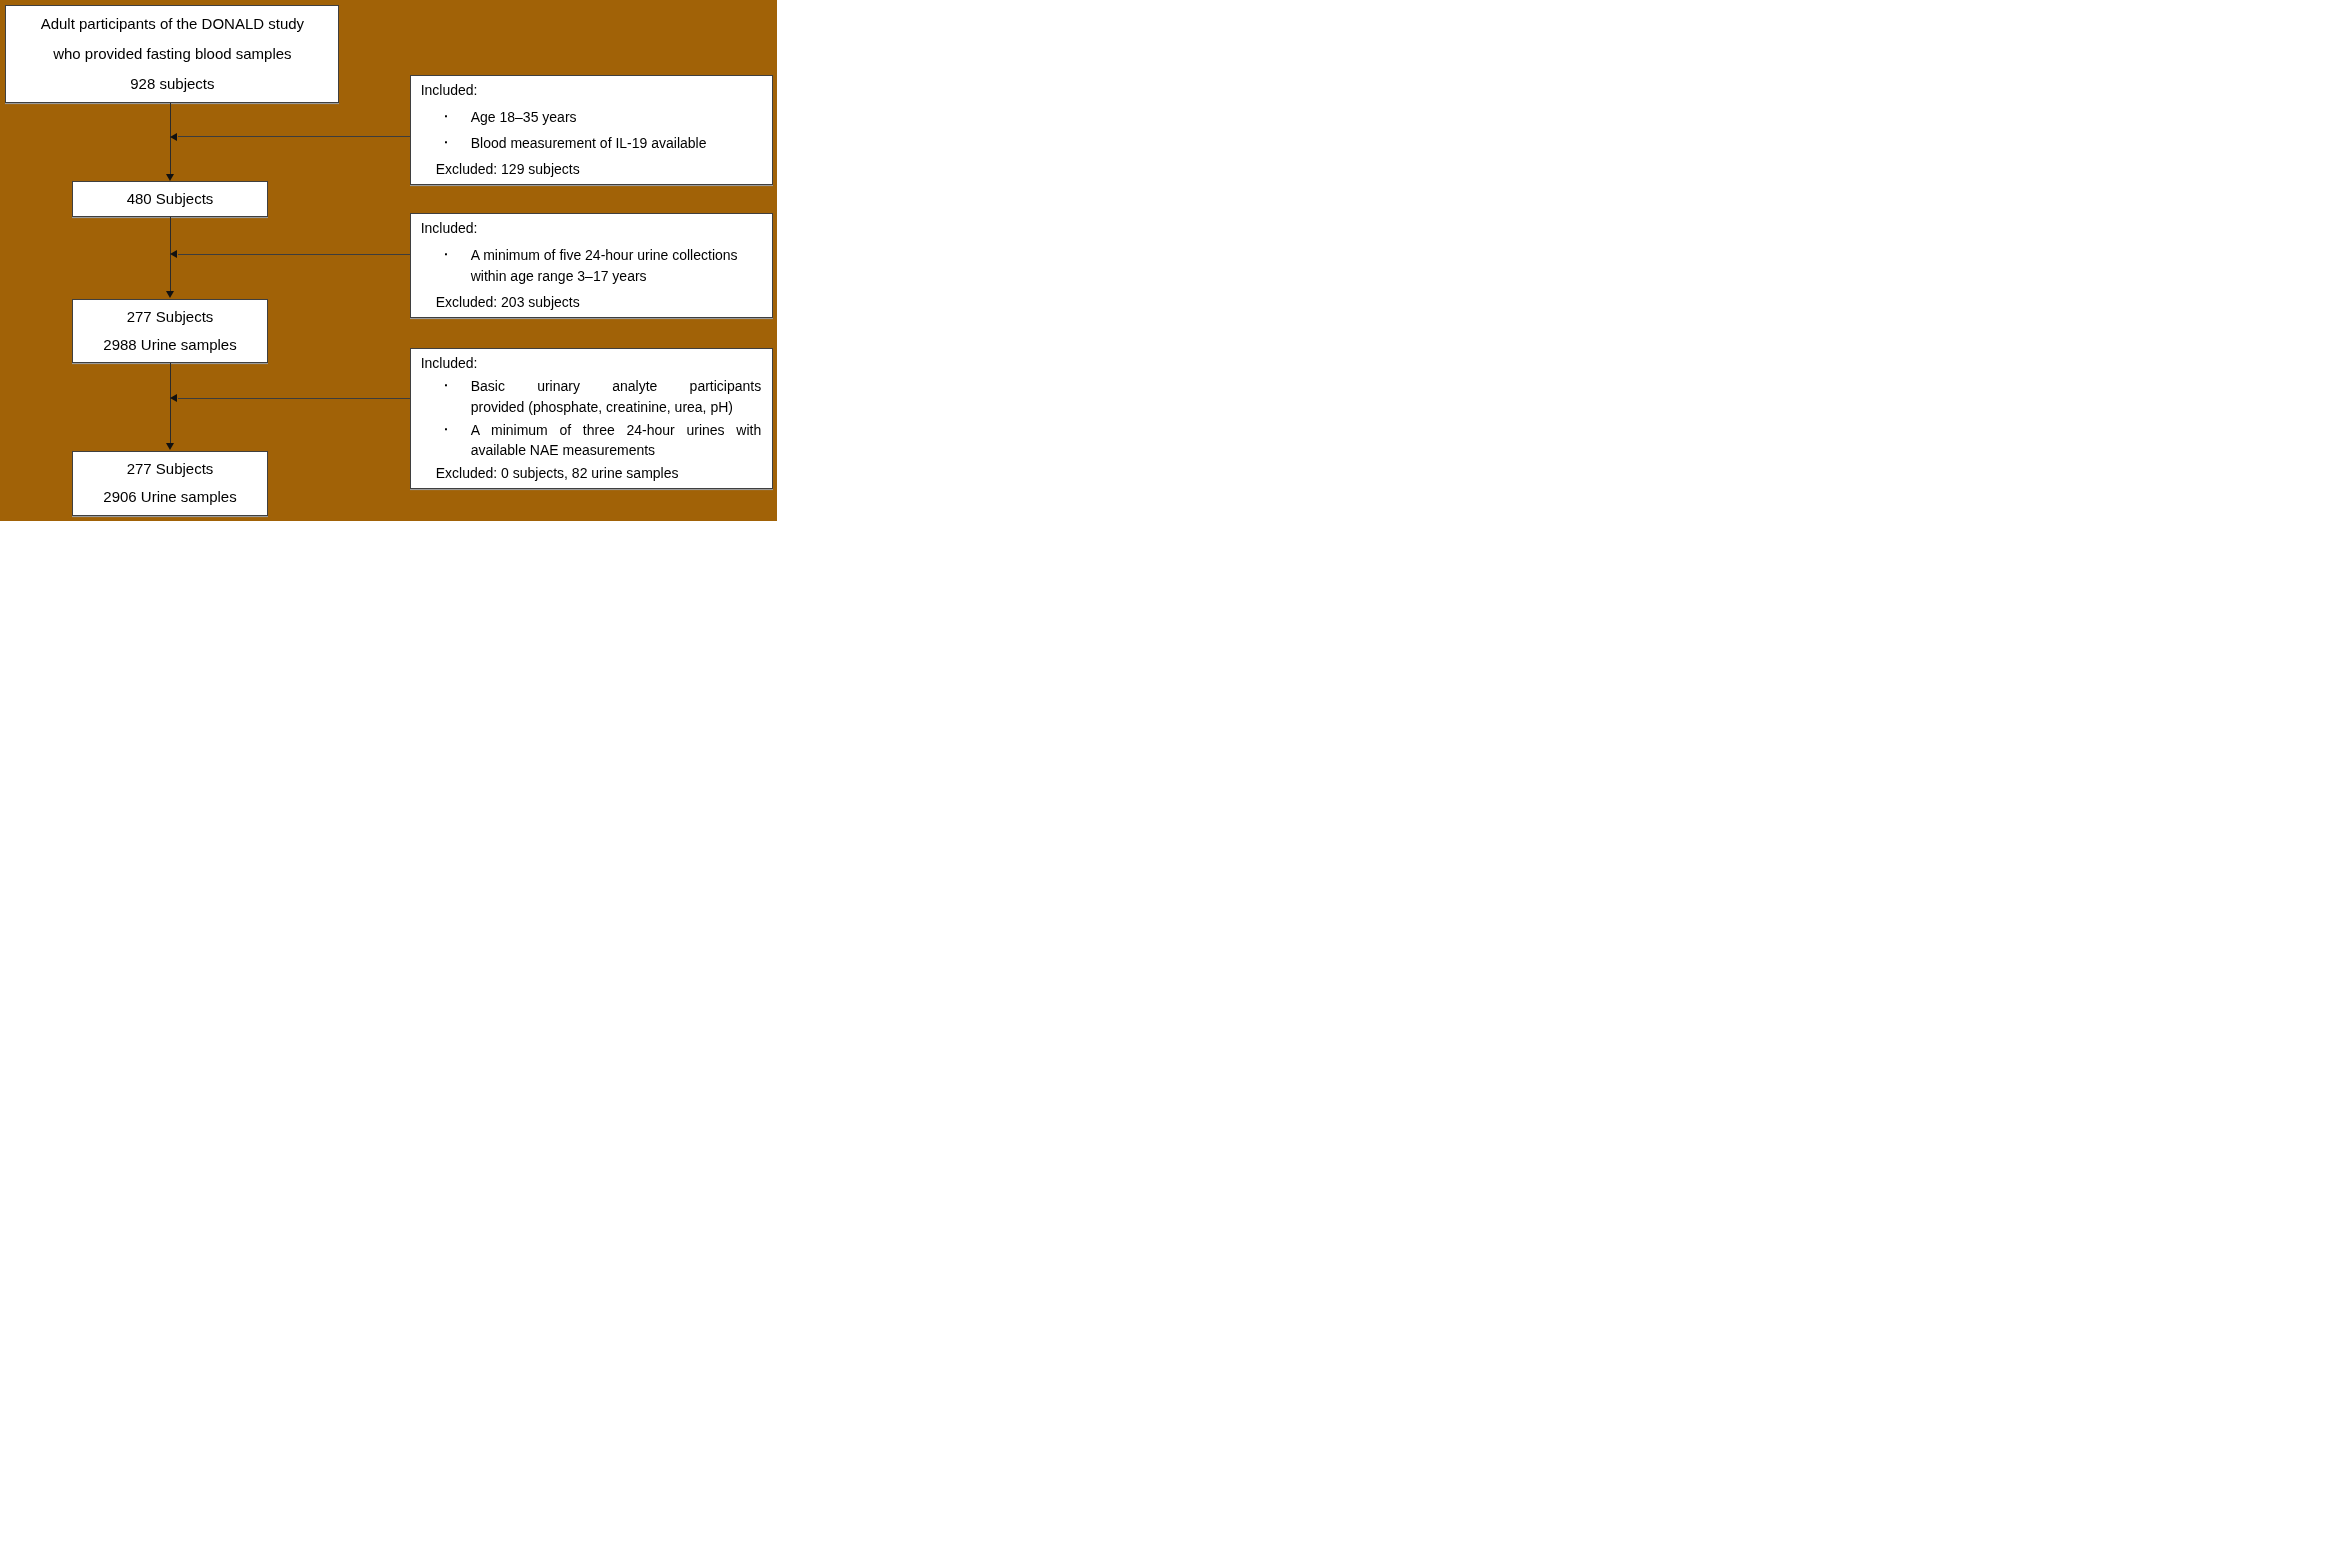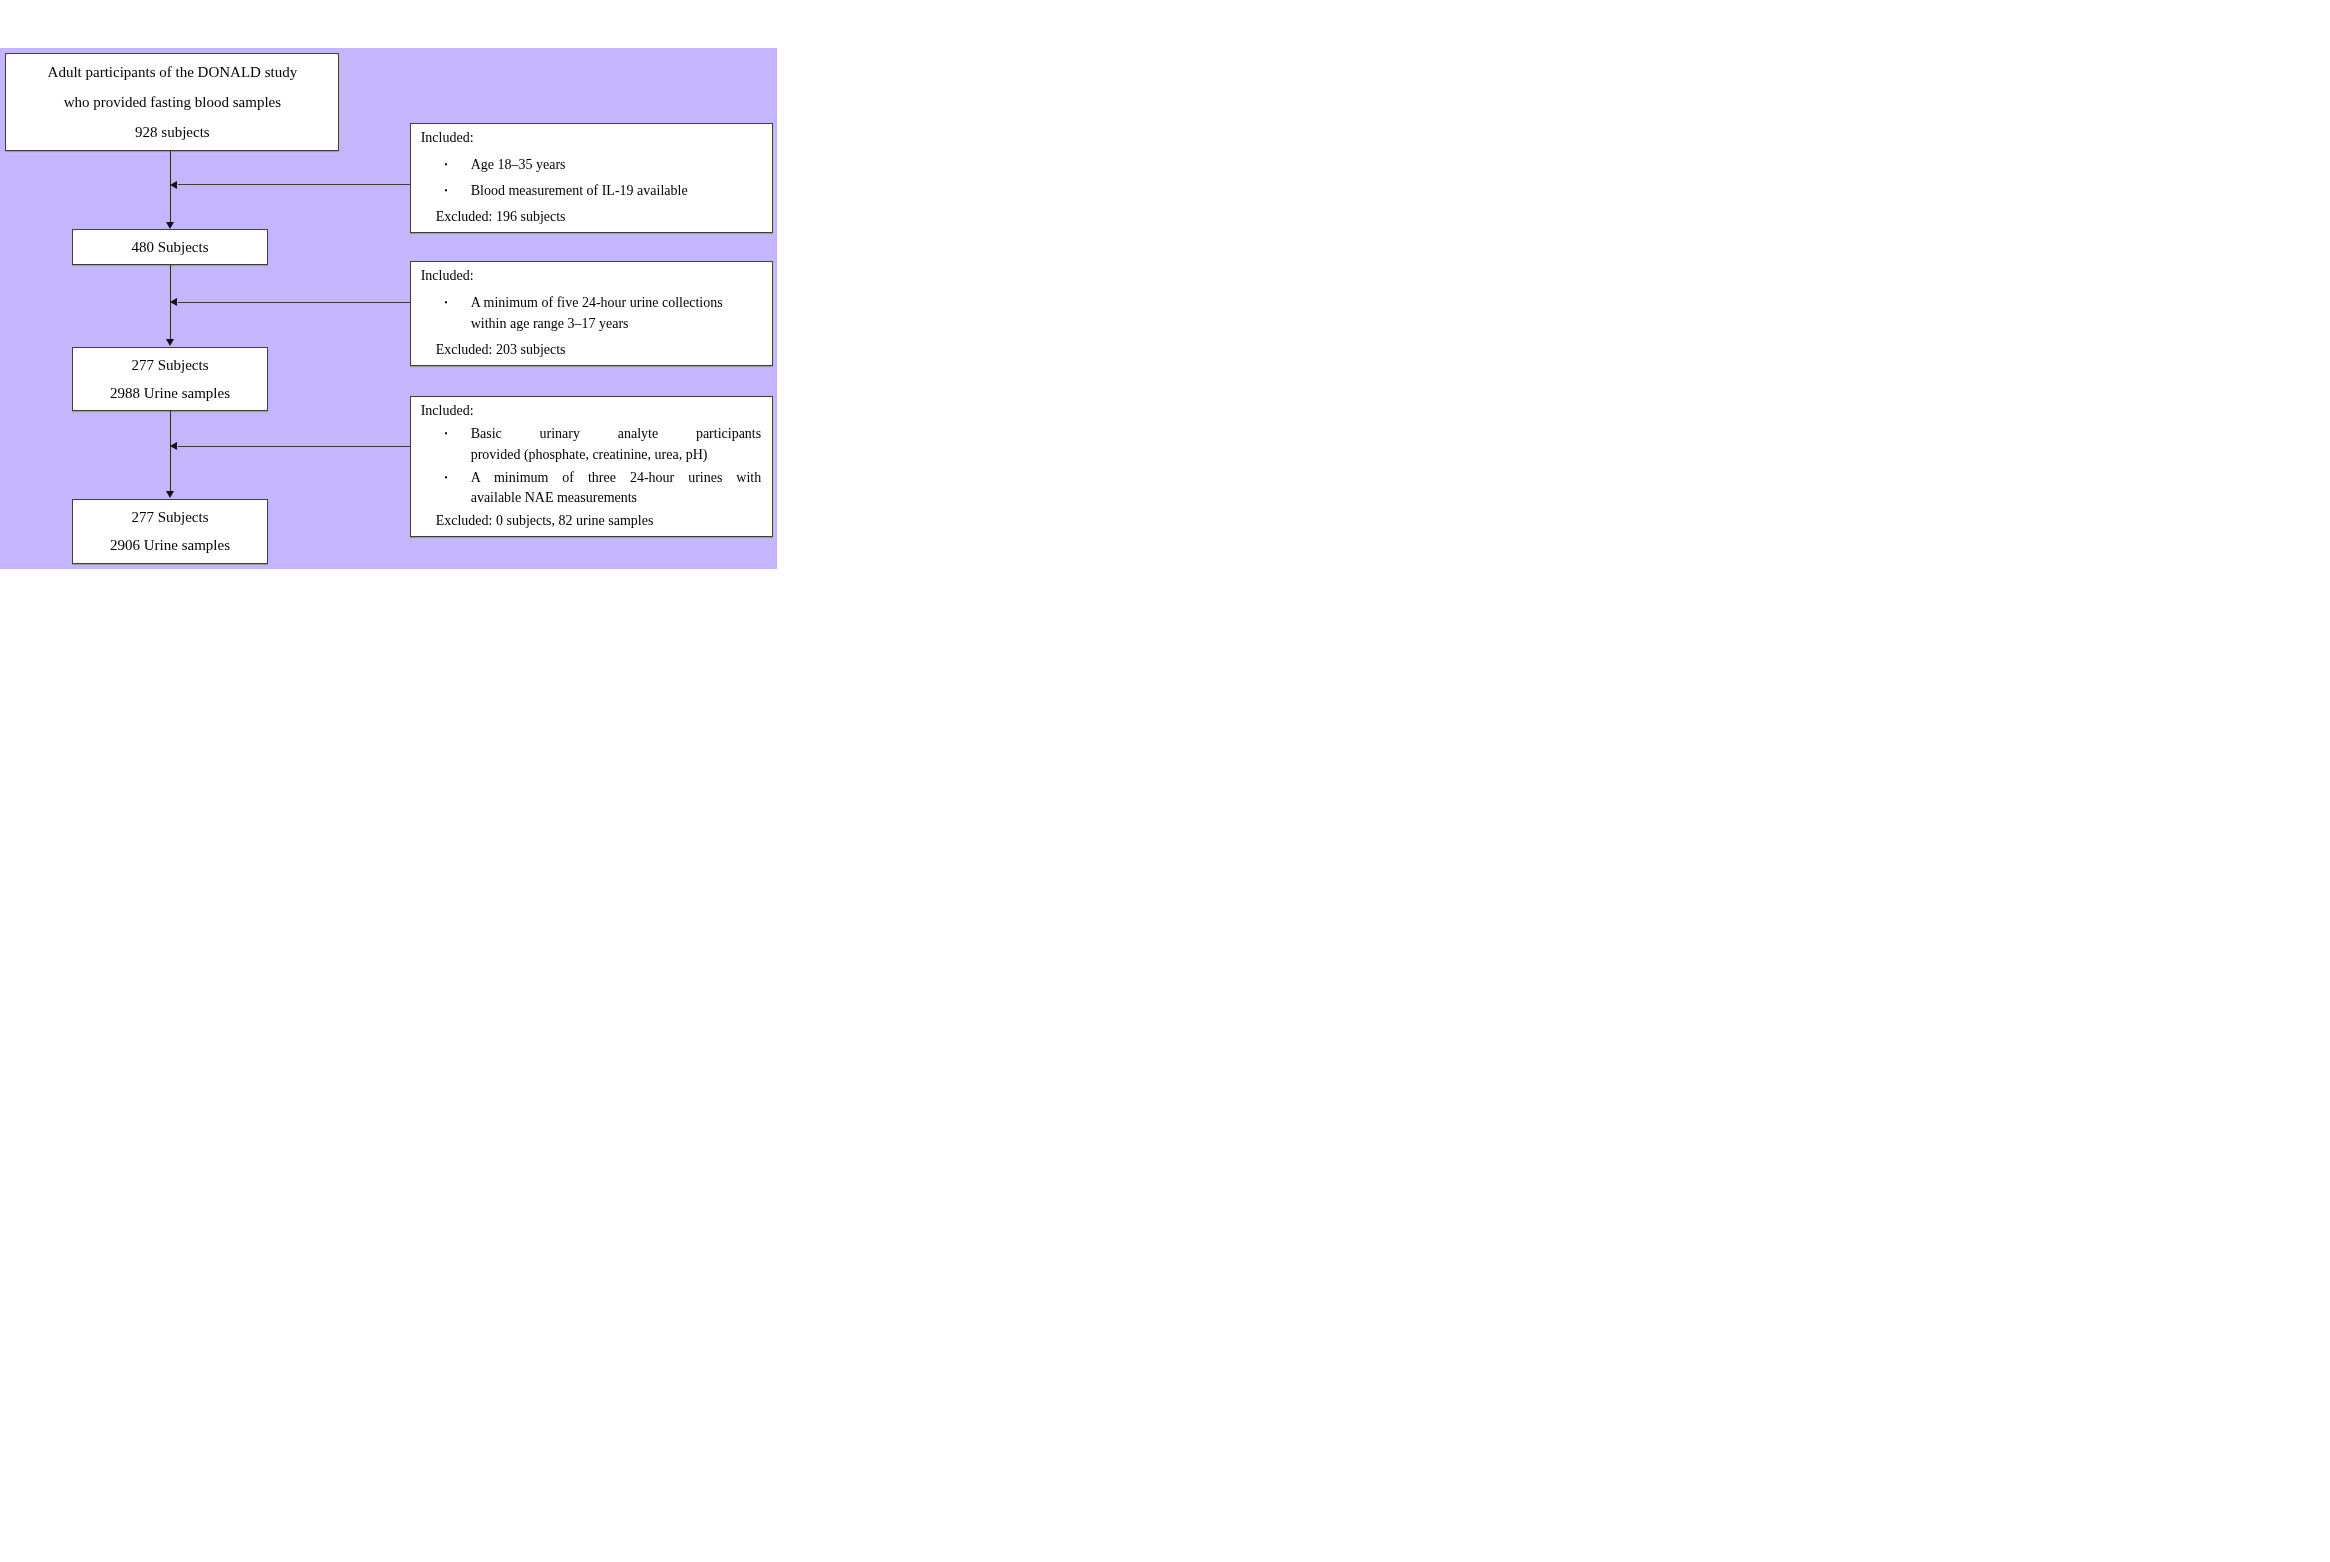--- a/index.html
+++ b/index.html
@@ -1,23 +1,22 @@
 <!DOCTYPE html>
 <html style="font-size:8.7px"><head>
 <meta charset="utf-8">
 <style>
   html, body { margin: 0; padding: 0; background: #ffffff; }
   .canvas {
     position: relative;
     width: 777px;
     height: 521px;
-    background: #c4b5fd;
-    font-family: Liberation Serif, serif;
+    background: #a16207;
+    font-family: Liberation Sans, sans-serif;
     color: #000;
-    margin-top: 48px;
   }
   
   .fbox {
     position: absolute;
     background: #fff;
     border: 1.1px solid #3f3f3f;
     box-shadow: 0 1.1px 0 #9b9b9b;
     box-sizing: border-box;
     display: flex;
     flex-direction: column;
@@ -134,21 +133,21 @@
       <div class="btext">
           <div class="bline">Age 18–35 years</div>
         </div>
     </div>
     <div class="bullet">
       <span class="marker">▪</span>
       <div class="btext">
           <div class="bline">Blood measurement of IL-19 available</div>
         </div>
     </div>
-    <div class="excluded">Excluded: 196 subjects</div>
+    <div class="excluded">Excluded: 129 subjects</div>
   </div>
 
   <div class="cbox" id="crit-2">
     <div class="heading">Included:</div>
     <div class="bullet">
       <span class="marker">▪</span>
       <div class="btext">
         <div class="bline">A minimum of five 24-hour urine collections</div>
         <div class="bline">within age range 3–17 years</div>
       </div>

